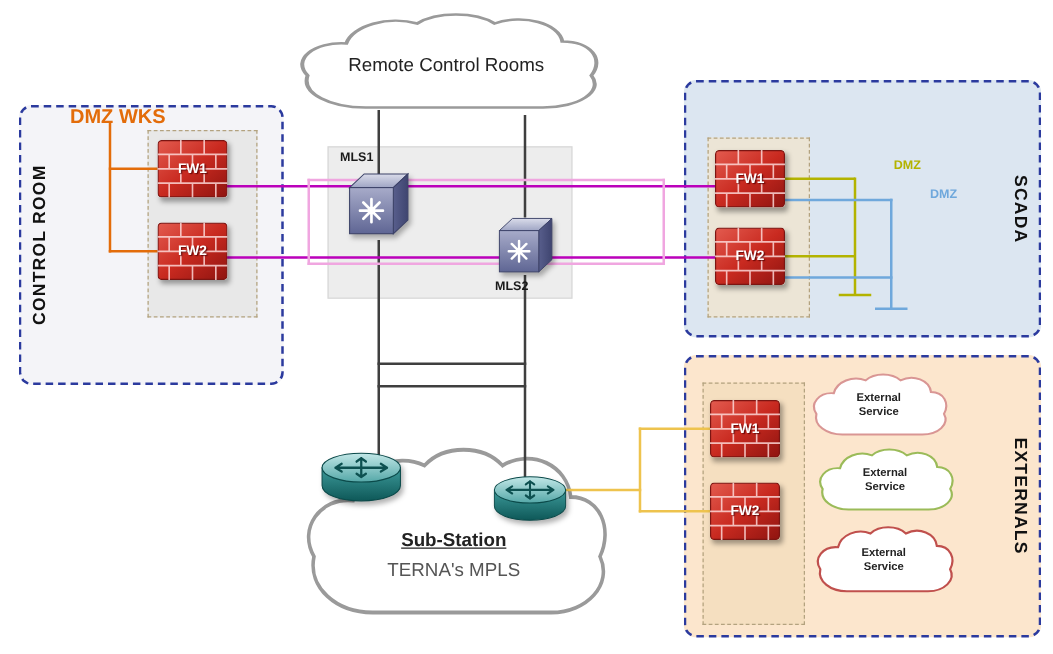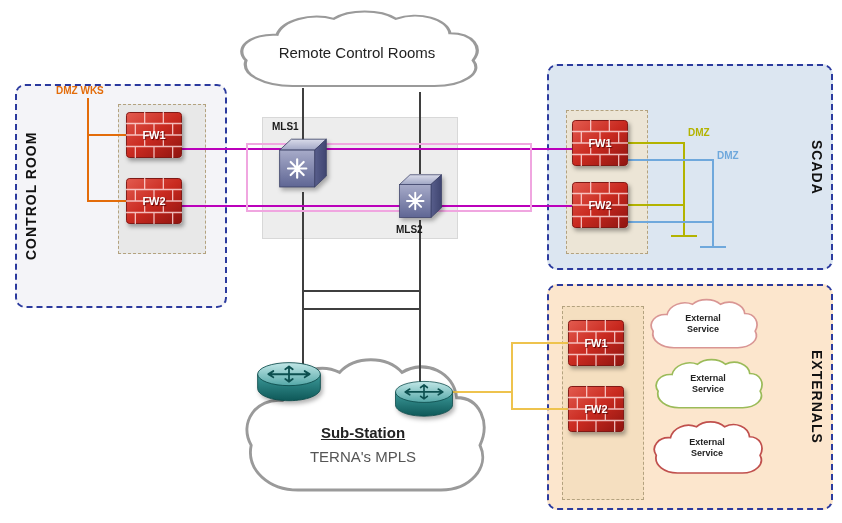--- a/index.html
+++ b/index.html
@@ -25,22 +25,22 @@
               text-shadow:1px 1px 1px rgba(90,0,0,0.9); }
 
   .device { position:absolute; }
   .device svg { display:block; width:100%; height:100%; filter:drop-shadow(2px 3px 2px rgba(0,0,0,0.30)); }
 
   .cloud { position:absolute; }
   .cloud svg { display:block; width:100%; height:100%; }
   .cloud-text { position:absolute; left:0; width:100%; text-align:center; color:#222; line-height:1.25; }
 
   .device-label { position:absolute; font-size:10px; font-weight:bold; color:#1a1a1a; }
-  .dmz-label { position:absolute; font-size:10px; font-weight:bold; }
-  .dmz-wks { position:absolute; font-size:10px; font-weight:bold; color:var(--orange); }
+  .dmz-label { position:absolute; font-size:10px; font-weight:bold;margin-left:27px; }
+  .dmz-wks { position:absolute; font-size:16px; font-weight:bold; color:var(--orange); }
 </style>
 </head>
 <body>
 
 <div id="canvas">
 
   <svg width="0" height="0" style="position:absolute" aria-hidden="true">
     <defs>
       <linearGradient id="fwgrad" x1="0" y1="0" x2="1" y2="1">
         <stop offset="0" stop-color="#e35b4f"></stop>

